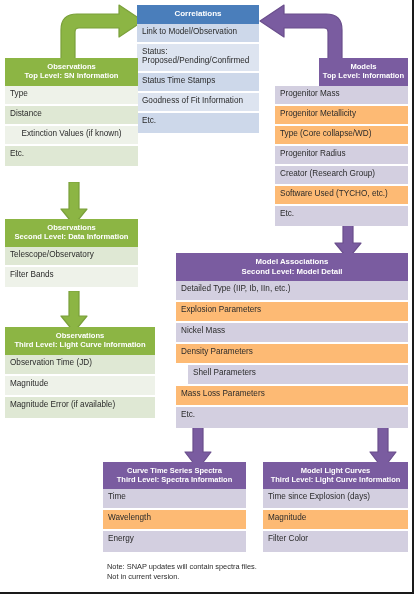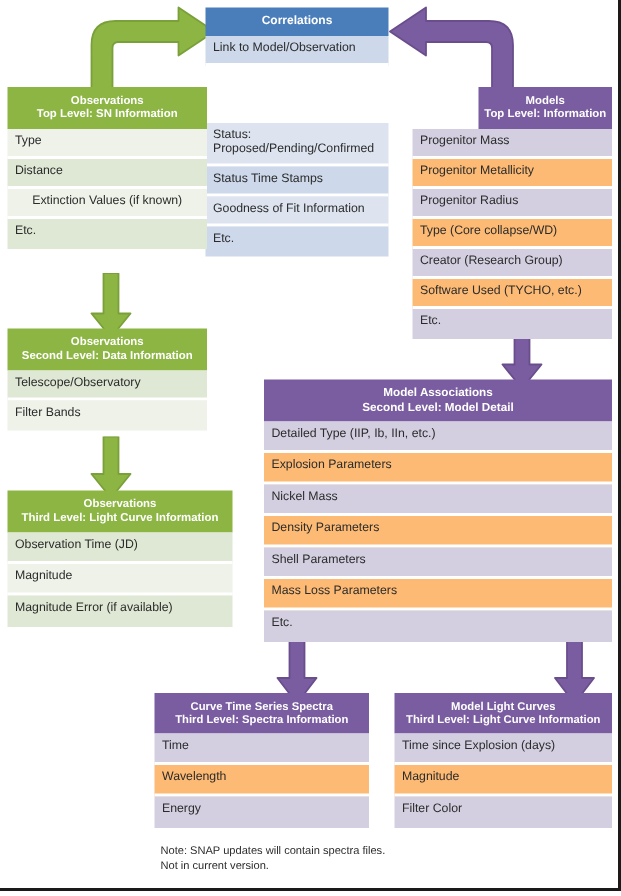--- a/index.html
+++ b/index.html
@@ -116,21 +116,21 @@
     <svg width="30" height="48" viewBox="0 0 30 48">
       <path d="M 10 0 L 20 0 L 20 30 L 28 30 L 15 47 L 2 30 L 10 30 Z" fill="#7a5ca0" stroke="#6a4e8c" stroke-width="1.2" stroke-linejoin="round"></path>
     </svg>
   </div>
 
   <div class="node blue" style="left:137px; top:5px; width:122px; font-size:8.2px;">
     <div class="node-head" style="font-size:8px;">
       <span>Correlations</span>
     </div>
     <div class="row odd" style="height:20px;">Link to Model/Observation</div>
-    <div class="row even" style="height:29px; white-space:pre-line;margin-top:38px;">Status:
+    <div class="row even" style="height:29px; white-space:pre-line;">Status:
 Proposed/Pending/Confirmed</div>
     <div class="row odd" style="height:20px;">Status Time Stamps</div>
     <div class="row even" style="height:20px;">Goodness of Fit Information</div>
     <div class="row odd" style="height:20px;">Etc.</div>
   </div>
 
   <div class="node green" style="left:5px; top:58px; width:133px; font-size:8.2px;">
     <div class="node-head" style="font-size:7.6px;">
       <span>Observations</span>
       <span class="l2">Top Level: SN Information</span>
@@ -141,22 +141,22 @@
     <div class="row odd" style="height:20px;">Etc.</div>
   </div>
 
   <div class="node purple" style="left:275px; top:58px; width:133px; font-size:8.2px;">
     <div class="node-head" style="font-size:7.6px;margin-left:44px;">
       <span>Models</span>
       <span class="l2">Top Level: Information</span>
     </div>
     <div class="row odd" style="height:20px;">Progenitor Mass</div>
     <div class="row even" style="height:20px;">Progenitor Metallicity</div>
+    <div class="row even" style="height:20px;">Type (Core collapse/WD)</div>
     <div class="row odd" style="height:20px;">Progenitor Radius</div>
-    <div class="row even" style="height:20px;">Type (Core collapse/WD)</div>
     <div class="row odd" style="height:20px;">Creator (Research Group)</div>
     <div class="row even" style="height:20px;">Software Used (TYCHO, etc.)</div>
     <div class="row odd" style="height:20px;">Etc.</div>
   </div>
 
   <div class="node green" style="left:5px; top:219px; width:133px; font-size:8.2px;">
     <div class="node-head" style="font-size:7.6px;">
       <span>Observations</span>
       <span class="l2">Second Level: Data Information</span>
     </div>
@@ -176,21 +176,21 @@
 
   <div class="node purple" style="left:176px; top:253px; width:232px; font-size:8.2px;">
     <div class="node-head" style="font-size:7.8px;">
       <span>Model Associations</span>
       <span class="l2">Second Level: Model Detail</span>
     </div>
     <div class="row odd" style="height:21px;">Detailed Type (IIP, Ib, IIn, etc.)</div>
     <div class="row even" style="height:21px;">Explosion Parameters</div>
     <div class="row odd" style="height:21px;">Nickel Mass</div>
     <div class="row even" style="height:21px;">Density Parameters</div>
-    <div class="row odd" style="height:21px;">Shell Parameters</div>
+    <div class="row odd" style="height:21px;margin-left:12px;">Shell Parameters</div>
     <div class="row even" style="height:21px;">Mass Loss Parameters</div>
     <div class="row odd" style="height:21px;">Etc.</div>
   </div>
 
   <div class="node purple" style="left:103px; top:462px; width:143px; font-size:8.2px;">
     <div class="node-head" style="font-size:7.5px;">
       <span>Curve Time Series Spectra</span>
       <span class="l2">Third Level: Spectra Information</span>
     </div>
     <div class="row odd" style="height:21px;">Time</div>

